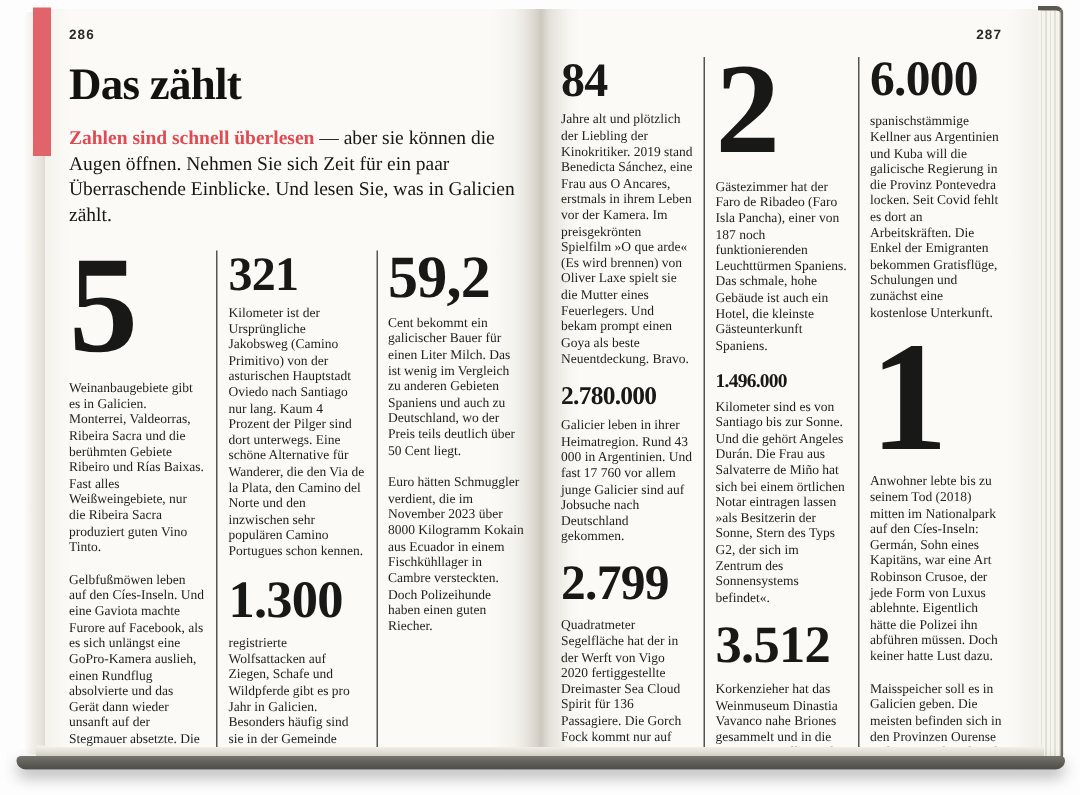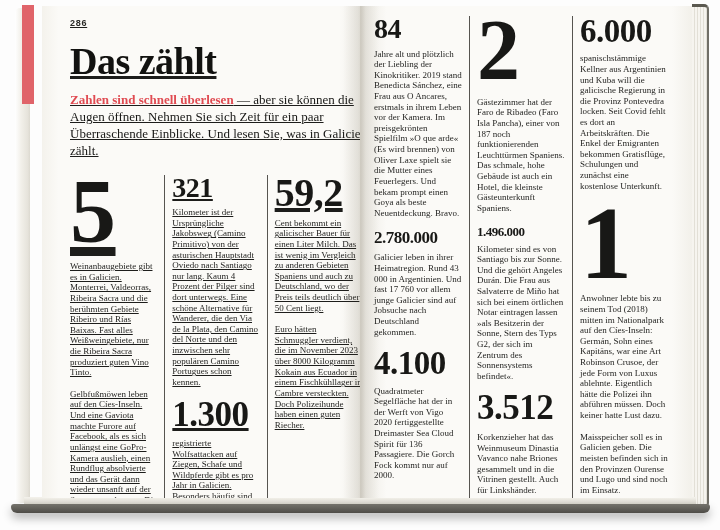--- a/index.html
+++ b/index.html
@@ -14,51 +14,51 @@
     border-radius:5px 0 0 5px;}
   .edge-right{position:absolute;left:692px;top:4px;width:15px;height:501px;
     background:repeating-linear-gradient(to right,#f6f4ef 0 2px,#e2dfd6 2px 3px);
     border-right:2px solid #716f67;border-top:3px solid #5a584f;border-radius:0 5px 5px 0;}
   .cover-bottom{position:absolute;left:11px;top:504px;width:699px;height:9px;
     background:linear-gradient(to bottom,#75736c,#4e4c47);
     border-radius:3px 3px 6px 6px;box-shadow:0 5px 10px rgba(0,0,0,.30);}
   .bottom-edges{position:absolute;left:24px;top:497px;width:672px;height:8px;
     background:linear-gradient(to bottom,#f4f2ec,#d7d4ca);}
   .page{position:absolute;top:6px;height:492px;overflow:hidden;box-sizing:border-box;}
-  .page.left{left:42px;width:330px;
+  .page.left{left:30px;width:330px;
     background:linear-gradient(to right,#f4f2ec 0,#fbfaf7 5%,#fbfaf7 90%,#f1efe9 97%,#e3e0d8 100%);
-    padding:12px 10px 0 28px;text-decoration:underline;}
+    padding:12px 10px 0 16px;}
   .page.right{left:360px;width:332px;
     background:linear-gradient(to left,#f2f0ea 0,#fbfaf7 6%,#fbfaf7 92%,#efede7 98%,#e2dfd7 100%);
     padding:10px 24px 0 14px;}
   .gutter{position:absolute;left:343px;top:6px;width:36px;height:492px;pointer-events:none;
     background:linear-gradient(to right,rgba(80,70,50,0) 0,rgba(80,70,50,.10) 42%,rgba(80,70,50,.15) 50%,rgba(80,70,50,.08) 62%,rgba(80,70,50,0) 100%);}
 
   
   .red-bar{position:absolute;left:22px;top:5px;width:12px;height:99px;background:#e0646a;}
   .pagenum{font-family:"Liberation Sans","DejaVu Sans",sans-serif;font-size:9px;font-weight:700;
     letter-spacing:.08em;color:#2a2a28;}
   .page.left .pagenum{margin:0 0 14px 0;}
   .page.right .pagenum{text-align:right;margin:2px 0 10px 0;}
-  h1{font-size:38px;line-height:1;margin:0 0 12px;letter-spacing:-.5px;color:#121210;font-weight:700;}
+  h1{font-size:30px;line-height:1;margin:0 0 12px;letter-spacing:-.5px;color:#121210;font-weight:700;}
   .intro{font-size:13px;line-height:1.3;width:316px;margin:0 0 15px;color:#171715;}
   .intro .hl{color:#e04b52;font-weight:700;}
 
   .cols{display:flex;align-items:stretch;}
   .col{flex:1 1 0;min-width:0;overflow-wrap:break-word;}
   .vrule{width:1px;background:#565450;margin:0 7px;flex:0 0 auto;}
 
   .num{font-weight:700;color:#181816;margin:0 0 6px;letter-spacing:-.5px;}
   .n-huge{font-size:92px;line-height:.80;margin-bottom:13px;}
   .n-huge2{font-size:86px;line-height:.80;margin-bottom:12px;}
   .n-tall{font-size:104px;line-height:.78;margin:4px 0 10px;}
   .n-big{font-size:46px;line-height:.88;margin-bottom:8px;}
   .n-big2{font-size:40px;line-height:.88;margin-bottom:8px;}
   .n-big3{font-size:35px;line-height:.9;margin-bottom:8px;}
-  .n-mid{font-size:28px;line-height:.95;}
+  .n-mid{font-size:32px;line-height:.95;}
   .n-mid2{font-size:33px;line-height:.95;}
   .n-mid3{font-size:25px;line-height:.95;}
   .n-small{font-size:13px;line-height:1;}
   .n-small2{font-size:17px;line-height:1;}
   .stat-text{font-size:9px;line-height:1.18;margin:0 0 11px;color:#1f1f1d;}
 </style>
 </head>
 <body>
 
 <div class="scene">
@@ -101,33 +101,34 @@
           <p class="stat-text">Cent bekommt ein galicischer Bauer für einen Liter Milch. Das ist wenig im Vergleich zu anderen Gebieten Spaniens und auch zu Deutschland, wo der Preis teils deutlich über 50 Cent liegt.</p>
         </div>
         <div>
           <p class="stat-text">Euro hätten Schmuggler verdient, die im November 2023 über 8000 Kilogramm Kokain aus Ecuador in einem Fischkühllager in Cambre versteckten. Doch Polizeihunde haben einen guten Riecher.</p>
         </div>
       </div>
     </div>
   </div>
 
   <div class="page right">
+    <div class="pagenum">287</div>
 
     <div class="cols">
       <div class="col">
         <div>
           <div class="num n-mid">84</div>
           <p class="stat-text">Jahre alt und plötzlich der Liebling der Kinokritiker. 2019 stand Benedicta Sánchez, eine Frau aus O Ancares, erstmals in ihrem Leben vor der Kamera. Im preisgekrönten Spielfilm »O que arde« (Es wird brennen) von Oliver Laxe spielt sie die Mutter eines Feuerlegers. Und bekam prompt einen Goya als beste Neuentdeckung. Bravo.</p>
         </div>
         <div>
           <div class="num n-small2">2.780.000</div>
           <p class="stat-text">Galicier leben in ihrer Heimatregion. Rund 43 000 in Argentinien. Und fast 17 760 vor allem junge Galicier sind auf Jobsuche nach Deutschland gekommen.</p>
         </div>
         <div>
-          <div class="num n-mid2">4.100</div>
+          <div class="num n-mid2">2.799</div>
           <p class="stat-text">Quadratmeter Segelfläche hat der in der Werft von Vigo 2020 fertiggestellte Dreimaster Sea Cloud Spirit für 136 Passagiere. Die Gorch Fock kommt nur auf 2000.</p>
         </div>
       </div>
       <div class="vrule"></div>
       <div class="col">
         <div>
           <div class="num n-huge2">2</div>
           <p class="stat-text">Gästezimmer hat der Faro de Ribadeo (Faro Isla Pancha), einer von 187 noch funktionierenden Leuchttürmen Spaniens. Das schmale, hohe Gebäude ist auch ein Hotel, die kleinste Gästeunterkunft Spaniens.</p>
         </div>
         <div>

